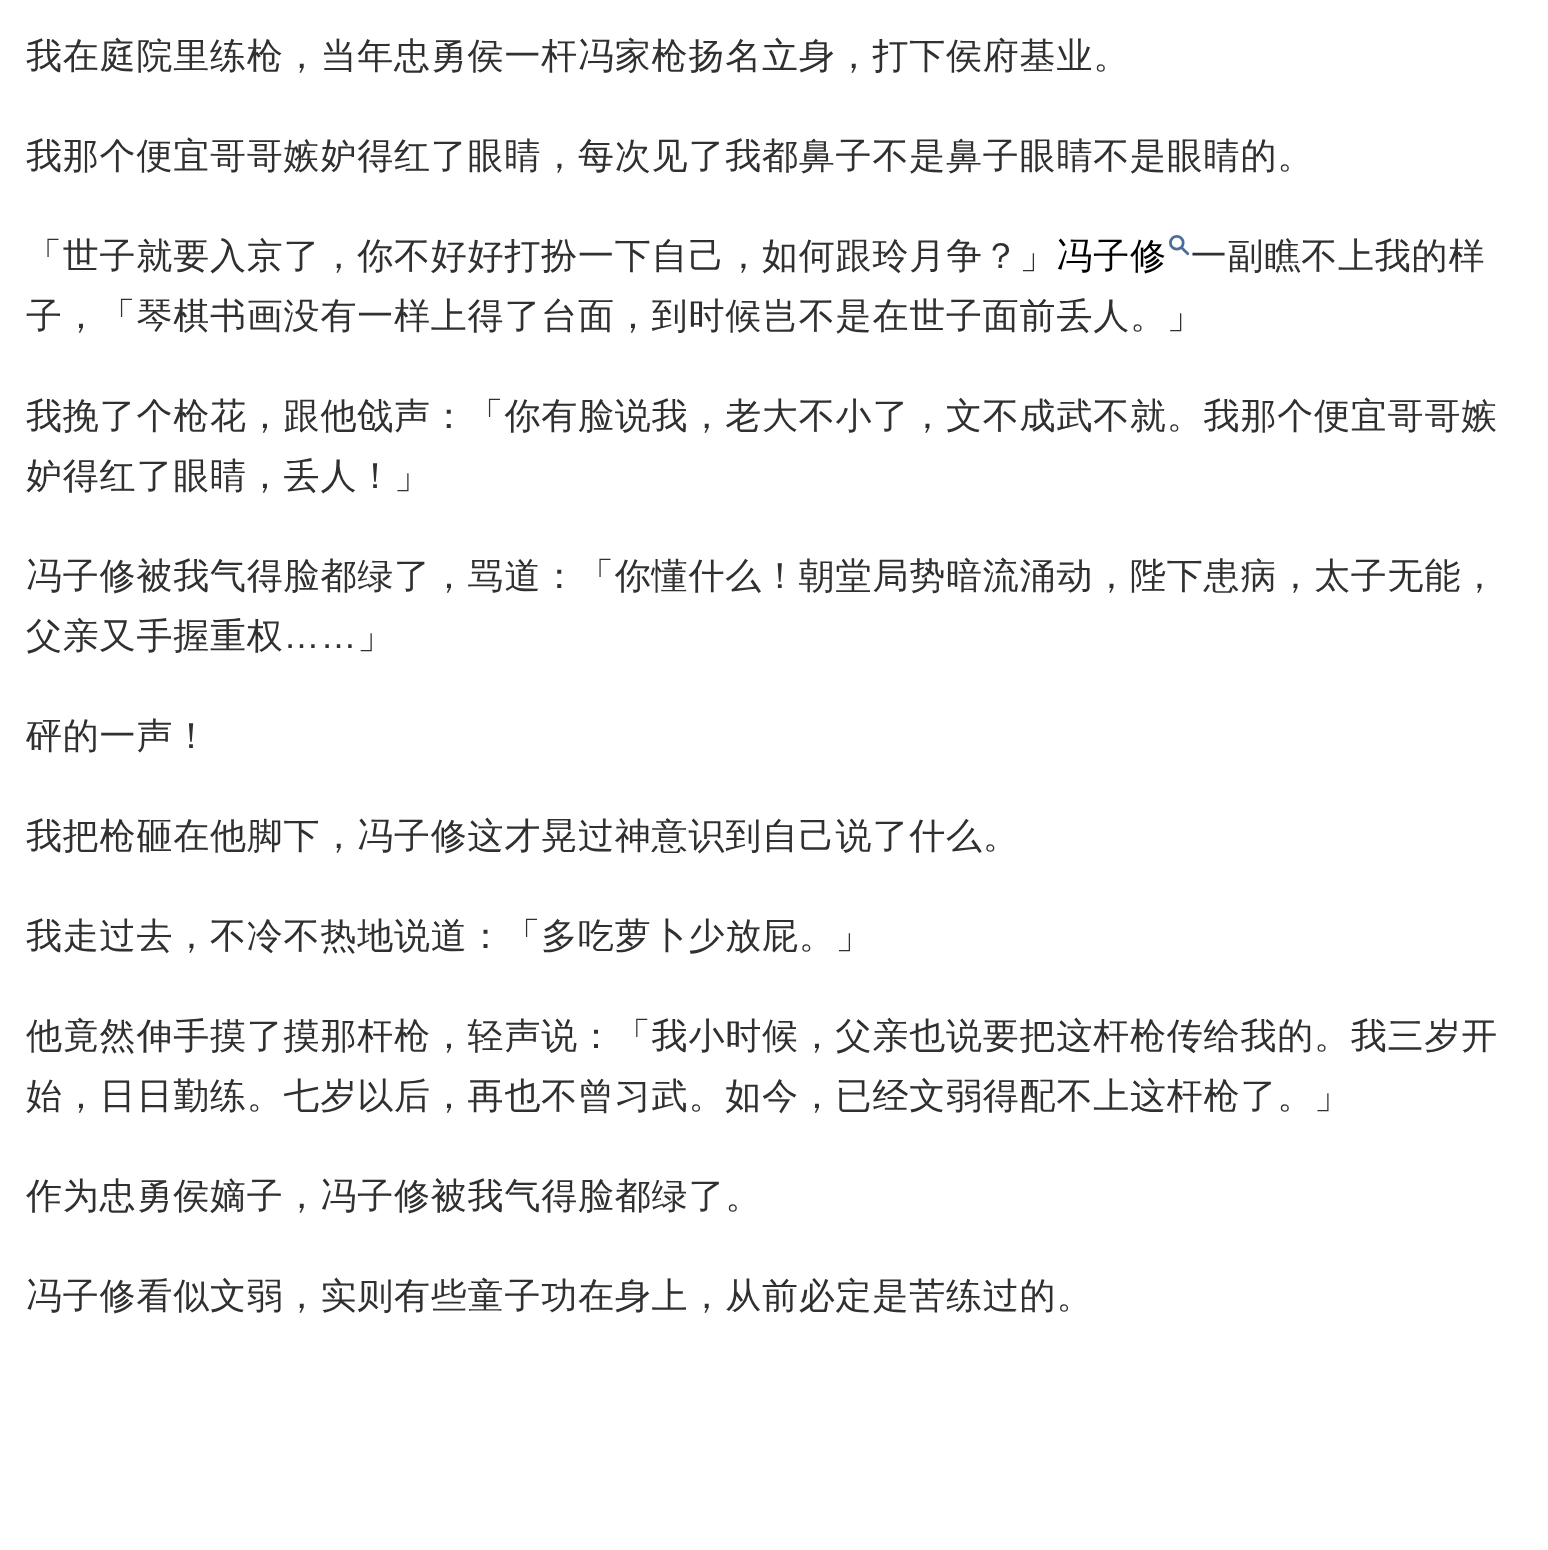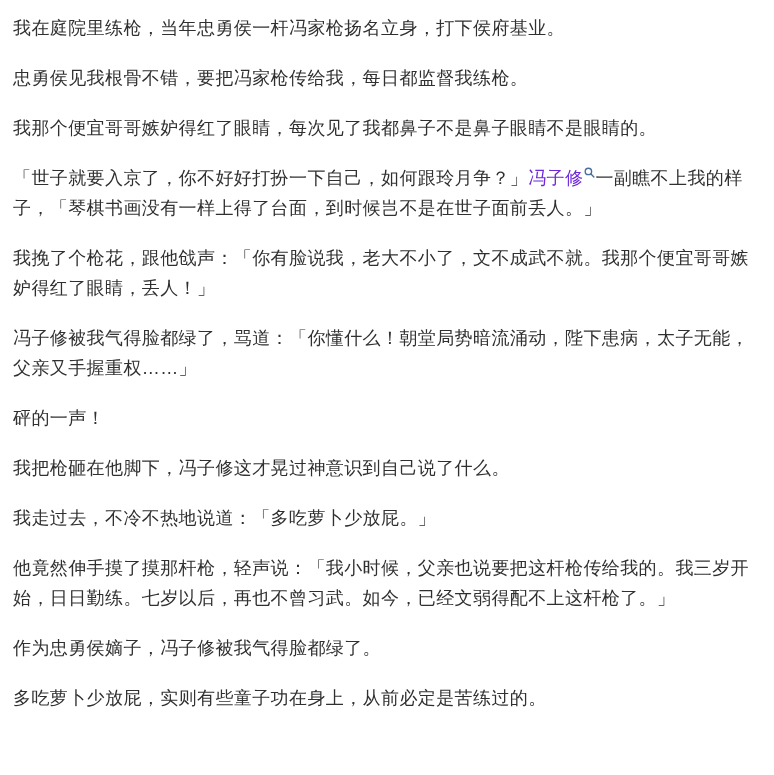--- a/index.html
+++ b/index.html
@@ -23,21 +23,21 @@
     word-break: break-all;
     overflow-wrap: break-word;
   }
   .article p {
     margin: 0 0 20px 0;
   }
   .article p:last-child {
     margin-bottom: 0;
   }
   .entity-link {
-    color: #6d28d9;
+    color: #000000;
     text-decoration: none;
     cursor: pointer;
   }
   .sup-icon {
     display: inline-block;
     position: relative;
     top: -6px;
     margin-left: 1px;
     line-height: 0;
   }
@@ -45,27 +45,26 @@
     width: 11px;
     height: 11px;
     display: inline-block;
   }
 </style>
 </head>
 <body>
 
 <main class="article">
   <p>我在庭院里练枪，当年忠勇侯一杆冯家枪扬名立身，打下侯府基业。</p>
-  <p>忠勇侯见我根骨不错，要把冯家枪传给我，每日都监督我练枪。</p>
   <p>我那个便宜哥哥嫉妒得红了眼睛，每次见了我都鼻子不是鼻子眼睛不是眼睛的。</p>
   <p><span>「世子就要入京了，你不好好打扮一下自己，如何跟玲月争？」</span><a class="entity-link" href="#"><span>冯子修</span><span class="sup-icon"><svg viewBox="0 0 12 12" fill="none" stroke="#4a6d9e" stroke-width="1.5" stroke-linecap="round">
             <circle cx="4.8" cy="4.8" r="3.5"></circle>
             <line x1="7.6" y1="7.6" x2="10.8" y2="10.8"></line>
           </svg></span></a><span>一副瞧不上我的样子，「琴棋书画没有一样上得了台面，到时候岂不是在世子面前丢人。」</span></p>
   <p>我挽了个枪花，跟他戗声：「你有脸说我，老大不小了，文不成武不就。我那个便宜哥哥嫉妒得红了眼睛，丢人！」</p>
   <p>冯子修被我气得脸都绿了，骂道：「你懂什么！朝堂局势暗流涌动，陛下患病，太子无能，父亲又手握重权……」</p>
   <p>砰的一声！</p>
   <p>我把枪砸在他脚下，冯子修这才晃过神意识到自己说了什么。</p>
   <p>我走过去，不冷不热地说道：「多吃萝卜少放屁。」</p>
   <p>他竟然伸手摸了摸那杆枪，轻声说：「我小时候，父亲也说要把这杆枪传给我的。我三岁开始，日日勤练。七岁以后，再也不曾习武。如今，已经文弱得配不上这杆枪了。」</p>
   <p>作为忠勇侯嫡子，冯子修被我气得脸都绿了。</p>
-  <p>多吃萝卜少放屁，实则有些童子功在身上，从前必定是苦练过的。</p>
+  <p>冯子修看似文弱，实则有些童子功在身上，从前必定是苦练过的。</p>
 </main>
 
 </body></html>

